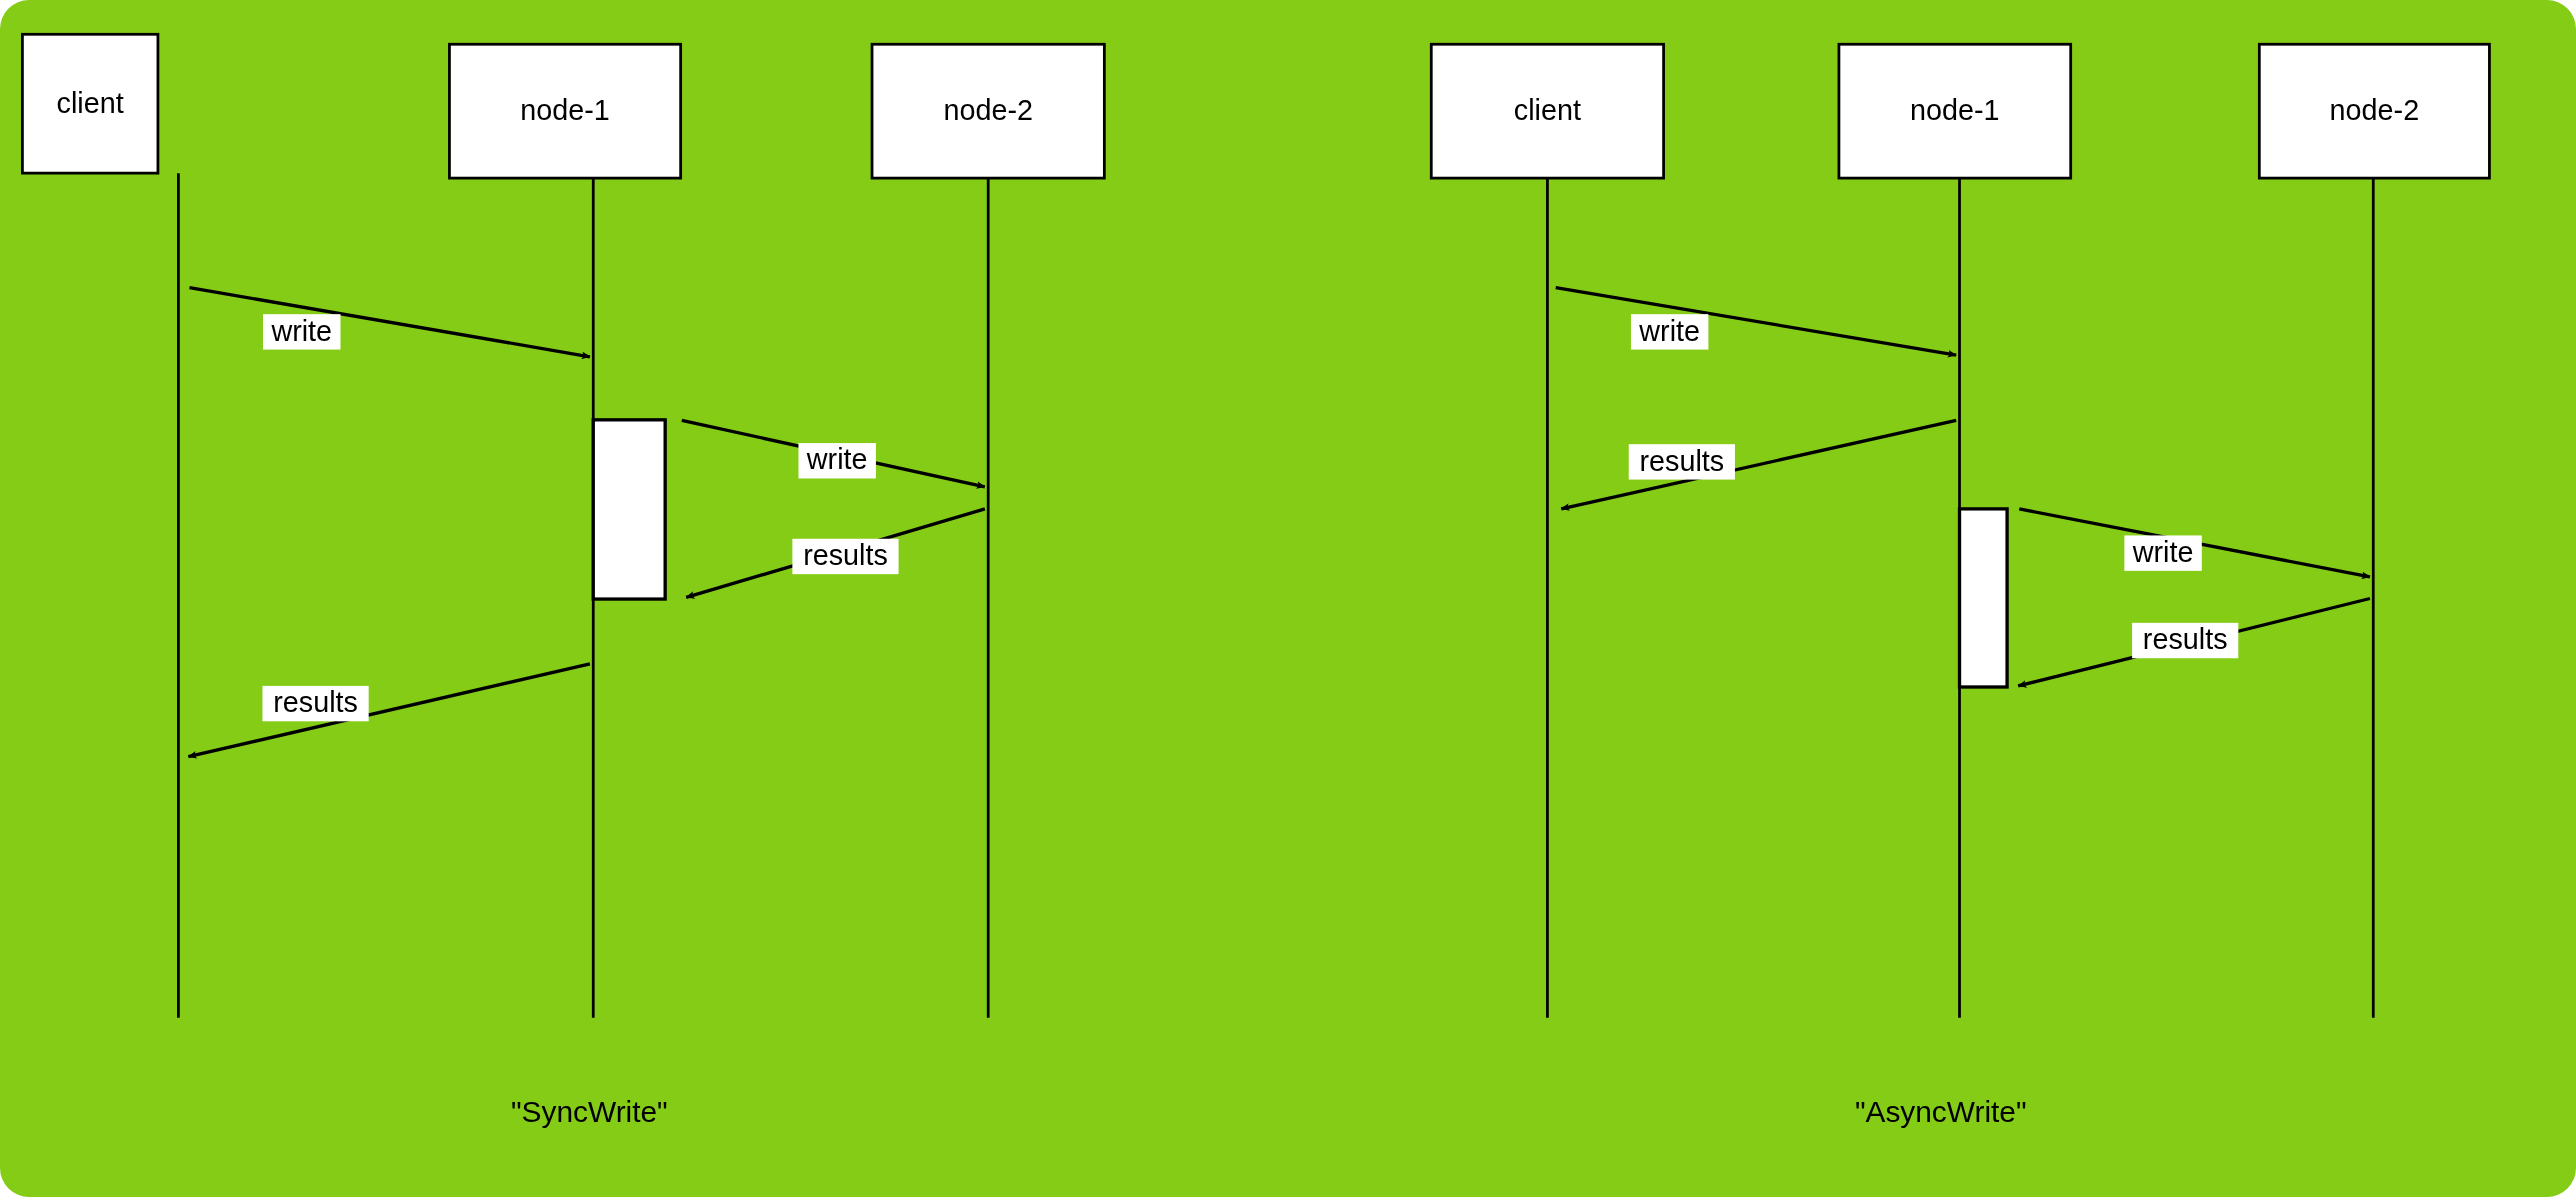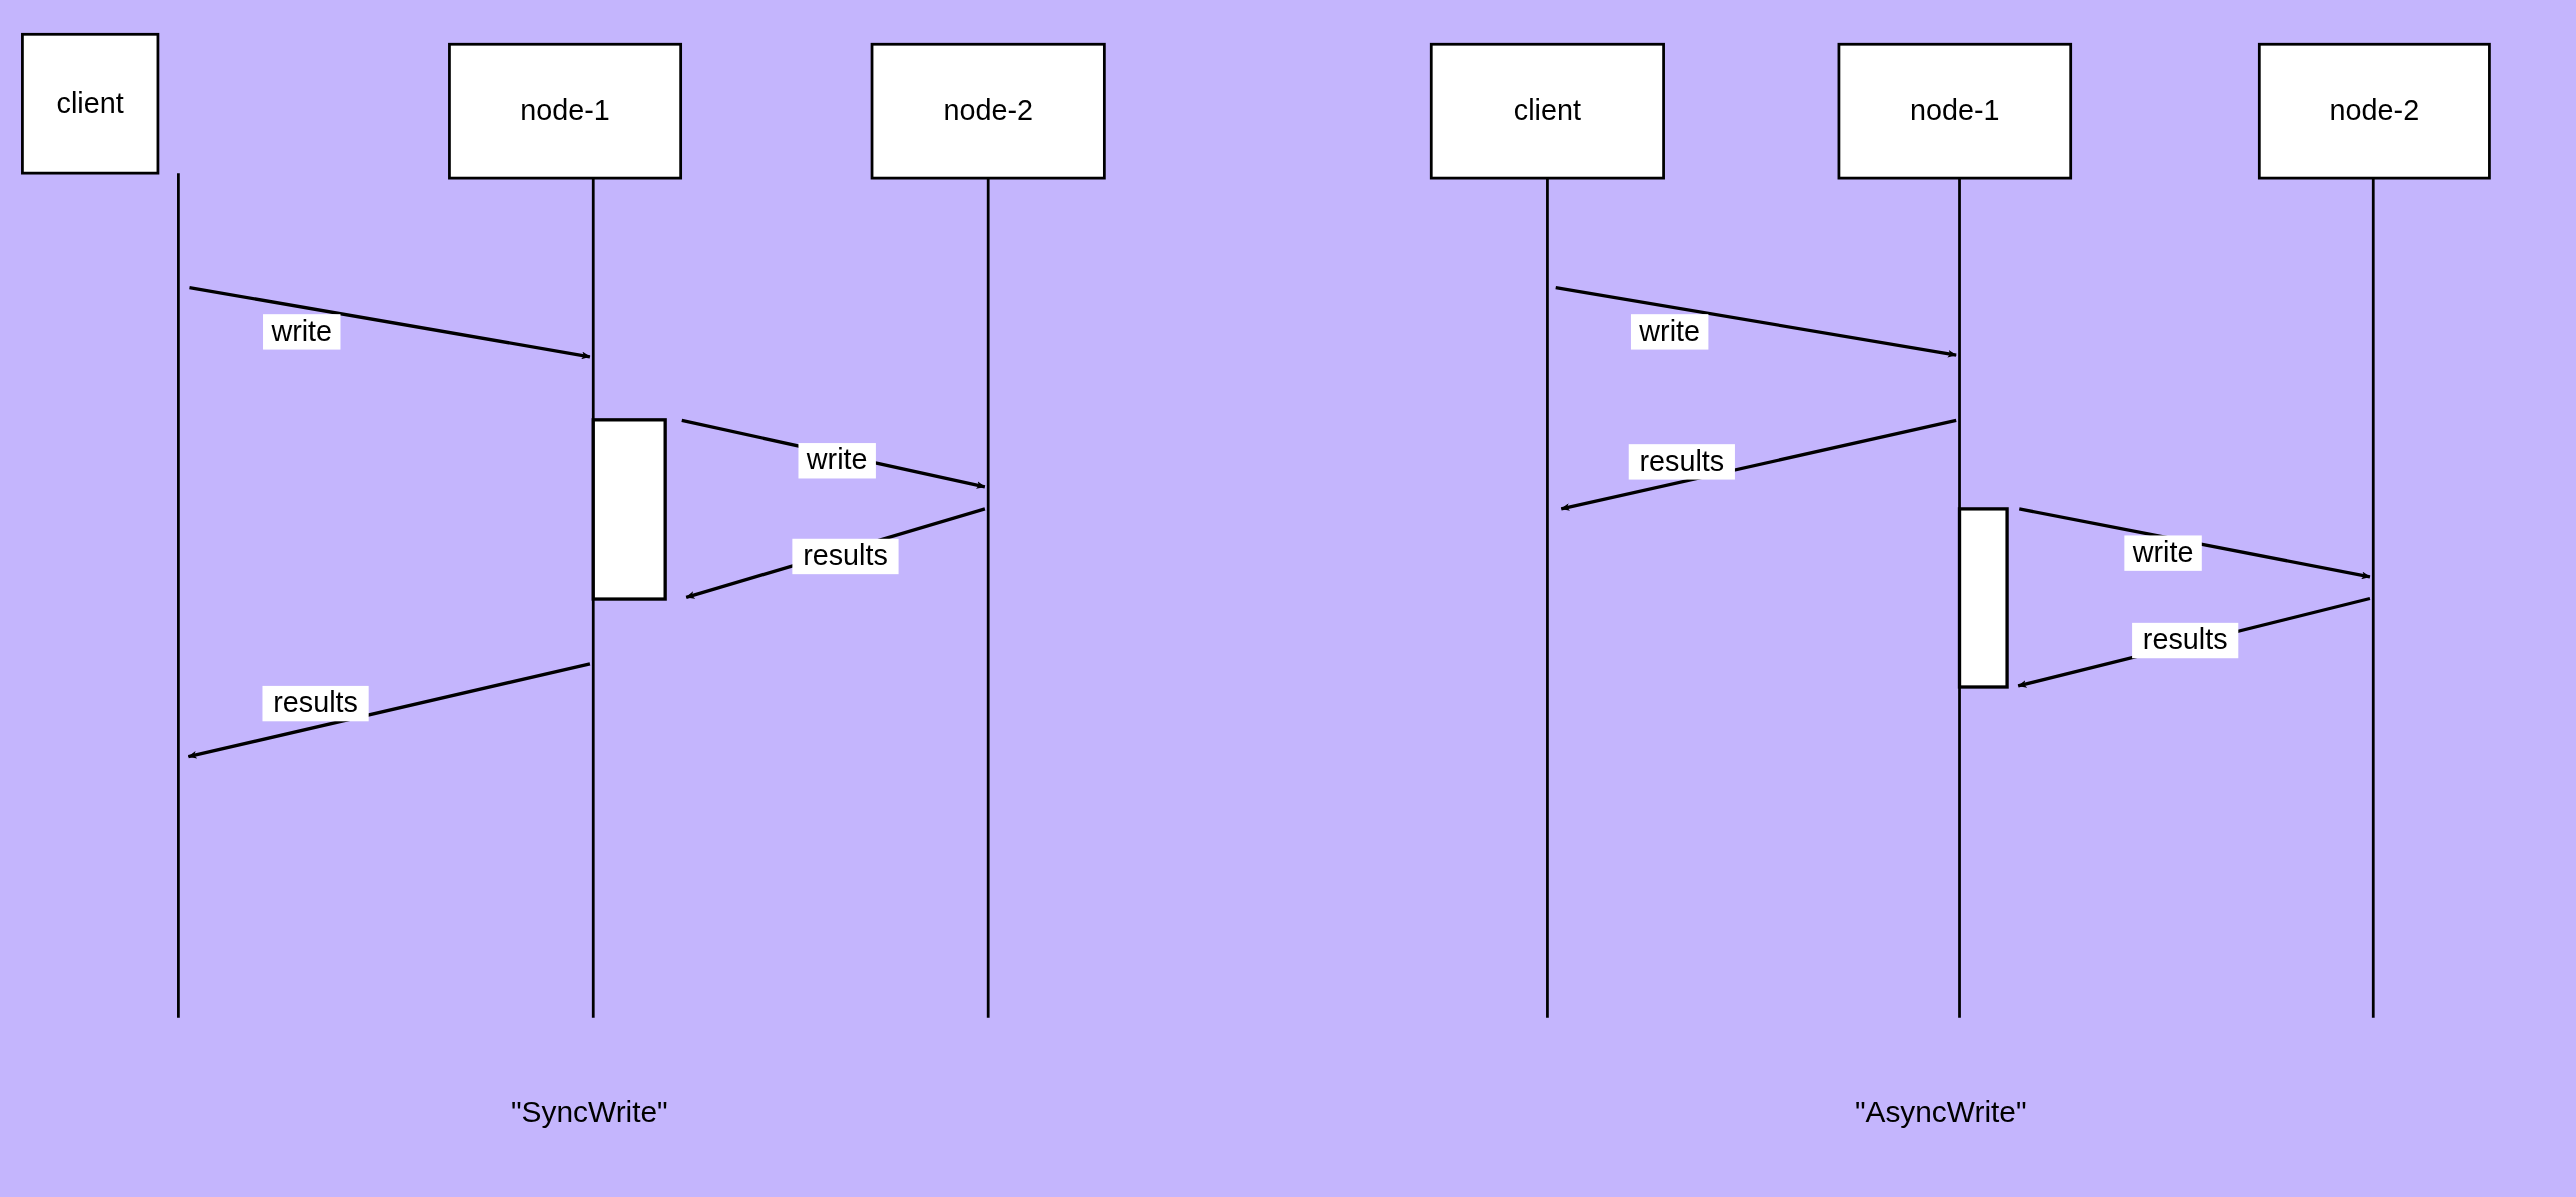--- a/index.html
+++ b/index.html
@@ -10,21 +10,22 @@
   body {
     width: 2576px;
     height: 1197px;
     font-family: "Liberation Sans", sans-serif;
     overflow: hidden;
   }
   #stage {
     position: relative;
     width: 2576px;
     height: 1197px;
-    background: #c4b5fd;
+    background: #84cc16;
+    border-radius: 29px;
   }
   svg#diagram {
     display: block;
     width: 2576px;
     height: 1197px;
   }
   .participant-box {
     fill: #ffffff;
     stroke: #000000;
     stroke-width: 5;

